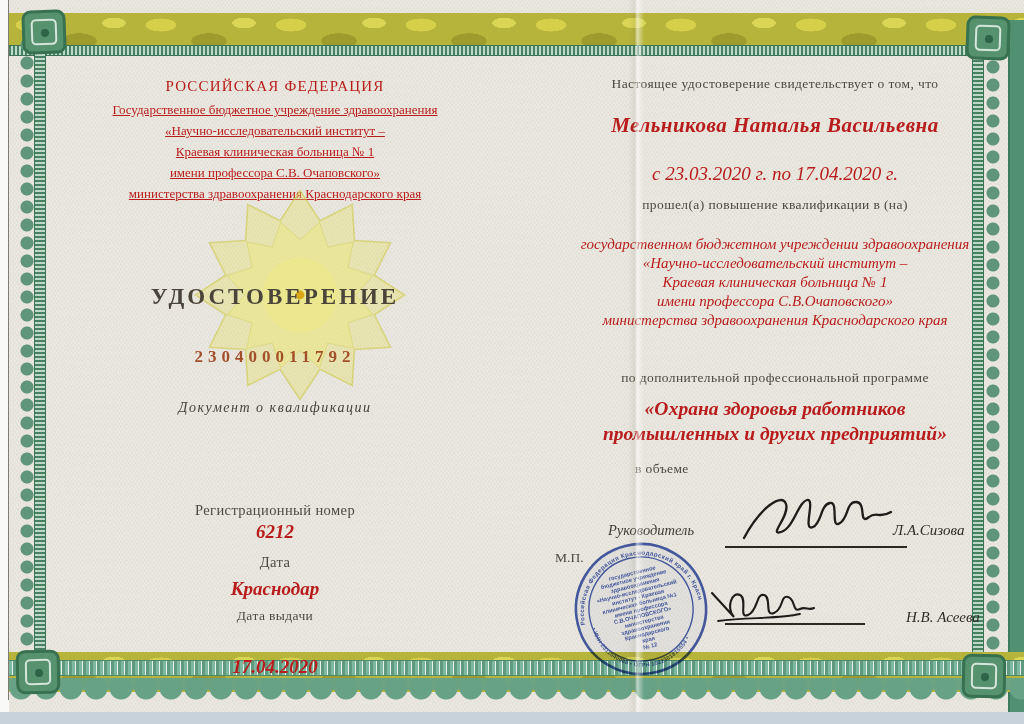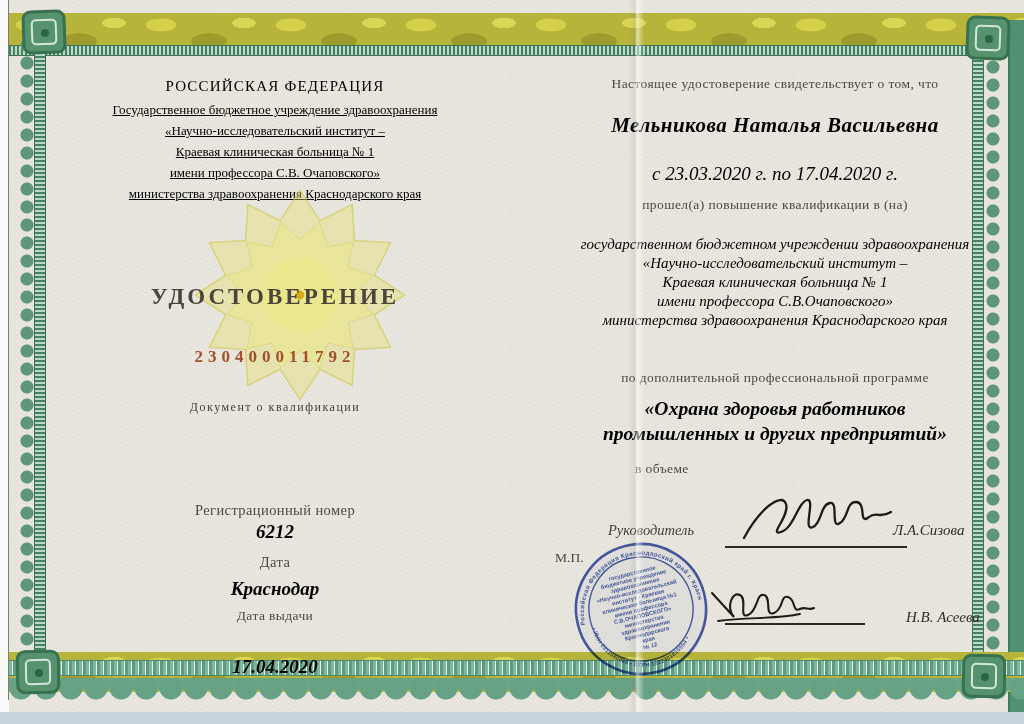--- a/index.html
+++ b/index.html
@@ -49,34 +49,34 @@
   .right-solid{position:absolute;left:1008px;width:16px;top:20px;height:692px;background:#519070;
     border-left:2px solid #3d7b5a;}
 
   .knot{position:absolute;width:44px;height:44px;background:#57926f;border:3px solid #38714f;
     border-radius:9px;box-sizing:border-box;z-index:2;}
   .knot::before{content:"";position:absolute;inset:6px;border:2px solid #d4e6da;border-radius:5px;}
   .knot::after{content:"";position:absolute;left:16px;top:16px;width:8px;height:8px;border-radius:50%;
     background:#2d6347;}
 
   
-  .t{position:absolute;color:#000000;}
+  .t{position:absolute;color:#b91c1c;}
   .center{left:0;right:0;text-align:center;}
   .small-label{font-size:13.5px;color:#4c4a3f;letter-spacing:.4px;}
   .col{position:absolute;top:0;height:712px;}
   #col-left{left:40px;width:470px;}
   #col-right{left:540px;width:470px;}
 
   
   .country{font-size:15px;letter-spacing:1.2px;}
   .issuer{font-size:13px;line-height:21px;text-decoration:underline;}
   .doc-title{font-size:23px;letter-spacing:3px;color:#4a443a;font-weight:bold;}
   .doc-subtitle{font-size:16.5px;letter-spacing:1.5px;color:#4a443a;}
   .blank-number{font-size:17px;font-weight:bold;letter-spacing:5px;color:#a34f2a;}
-  .caption{font-size:12px;letter-spacing:1.5px;color:#45423a;text-align:center;}
+  .caption{font-size:14px;font-style:italic;letter-spacing:1.5px;color:#45423a;text-align:center;}
   .big-italic{font-size:19px;font-weight:bold;font-style:italic;}
 
   
   .person{font-size:21px;font-weight:bold;font-style:italic;letter-spacing:.5px;}
   .period{font-size:19px;font-style:italic;}
   .org{font-size:15px;font-style:italic;line-height:19.5px;}
   .program{font-size:19.5px;font-weight:bold;font-style:italic;line-height:25px;}
   .hours{font-size:20px;font-style:italic;}
   .sig-label{font-size:14.5px;font-style:italic;color:#3f3d34;}
   .sig-name{font-size:15px;font-style:italic;color:#2e2c26;margin-left:36px;}

